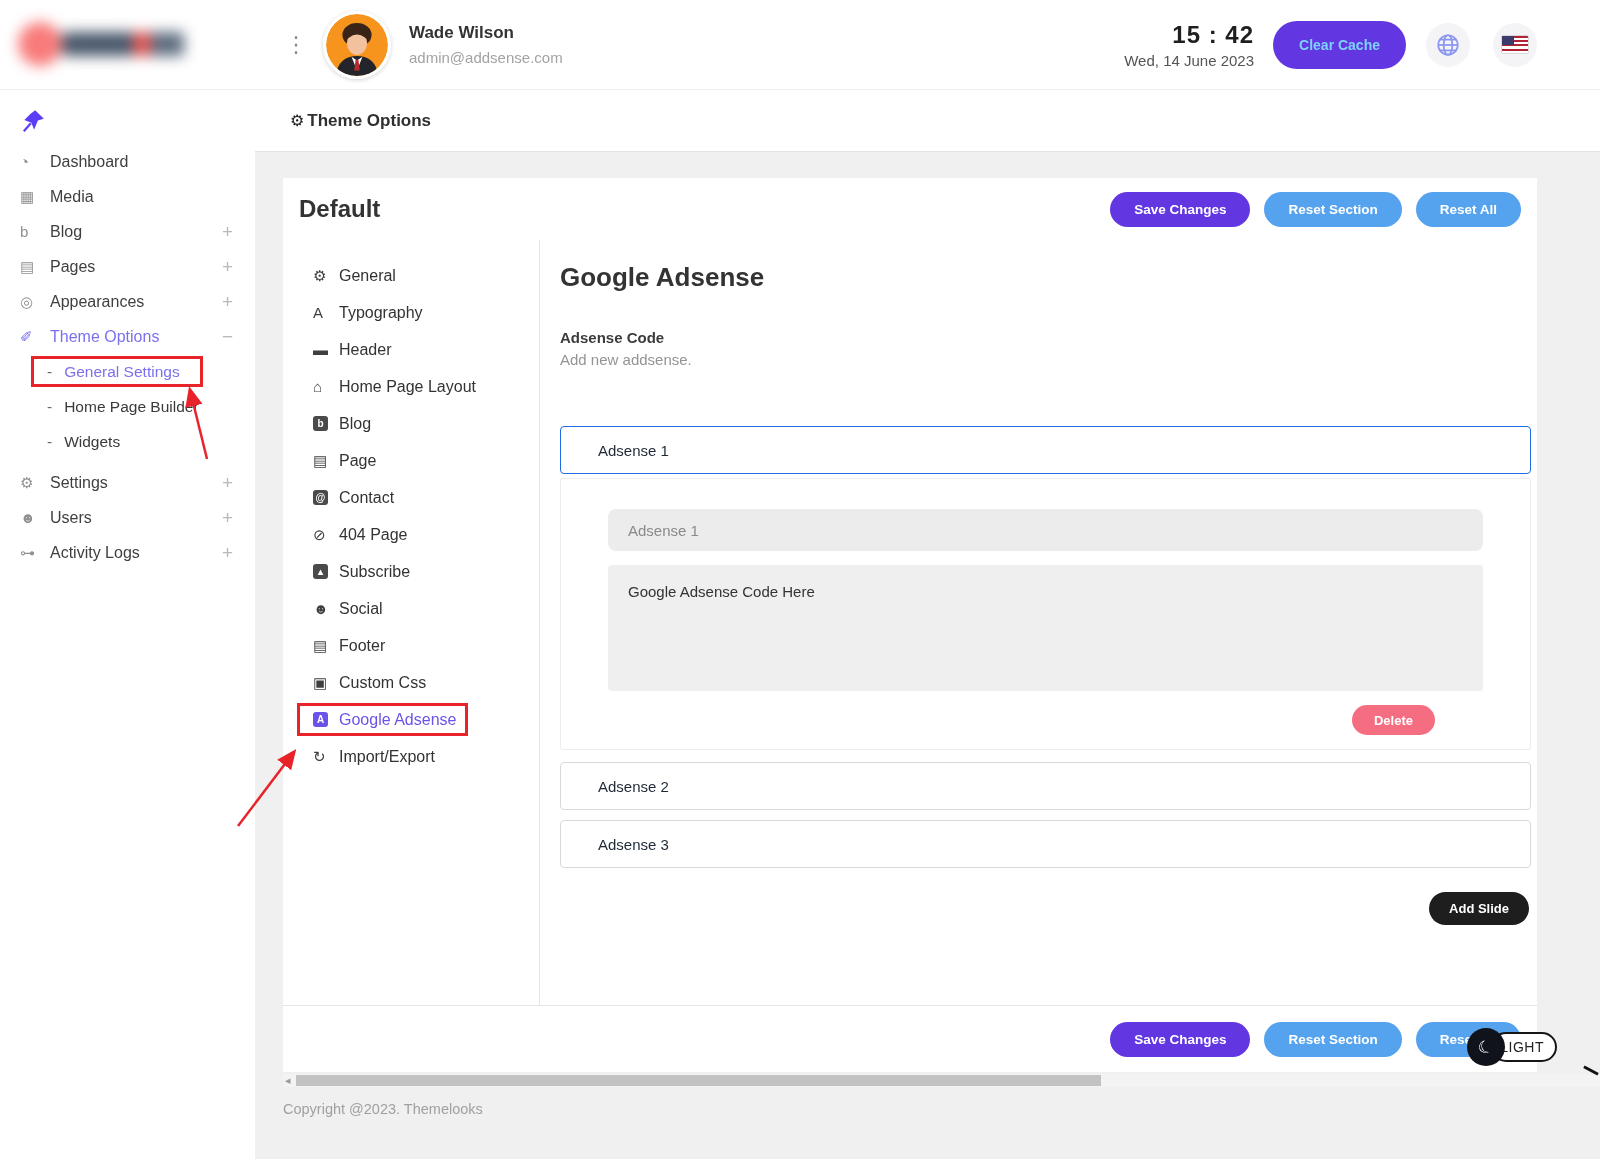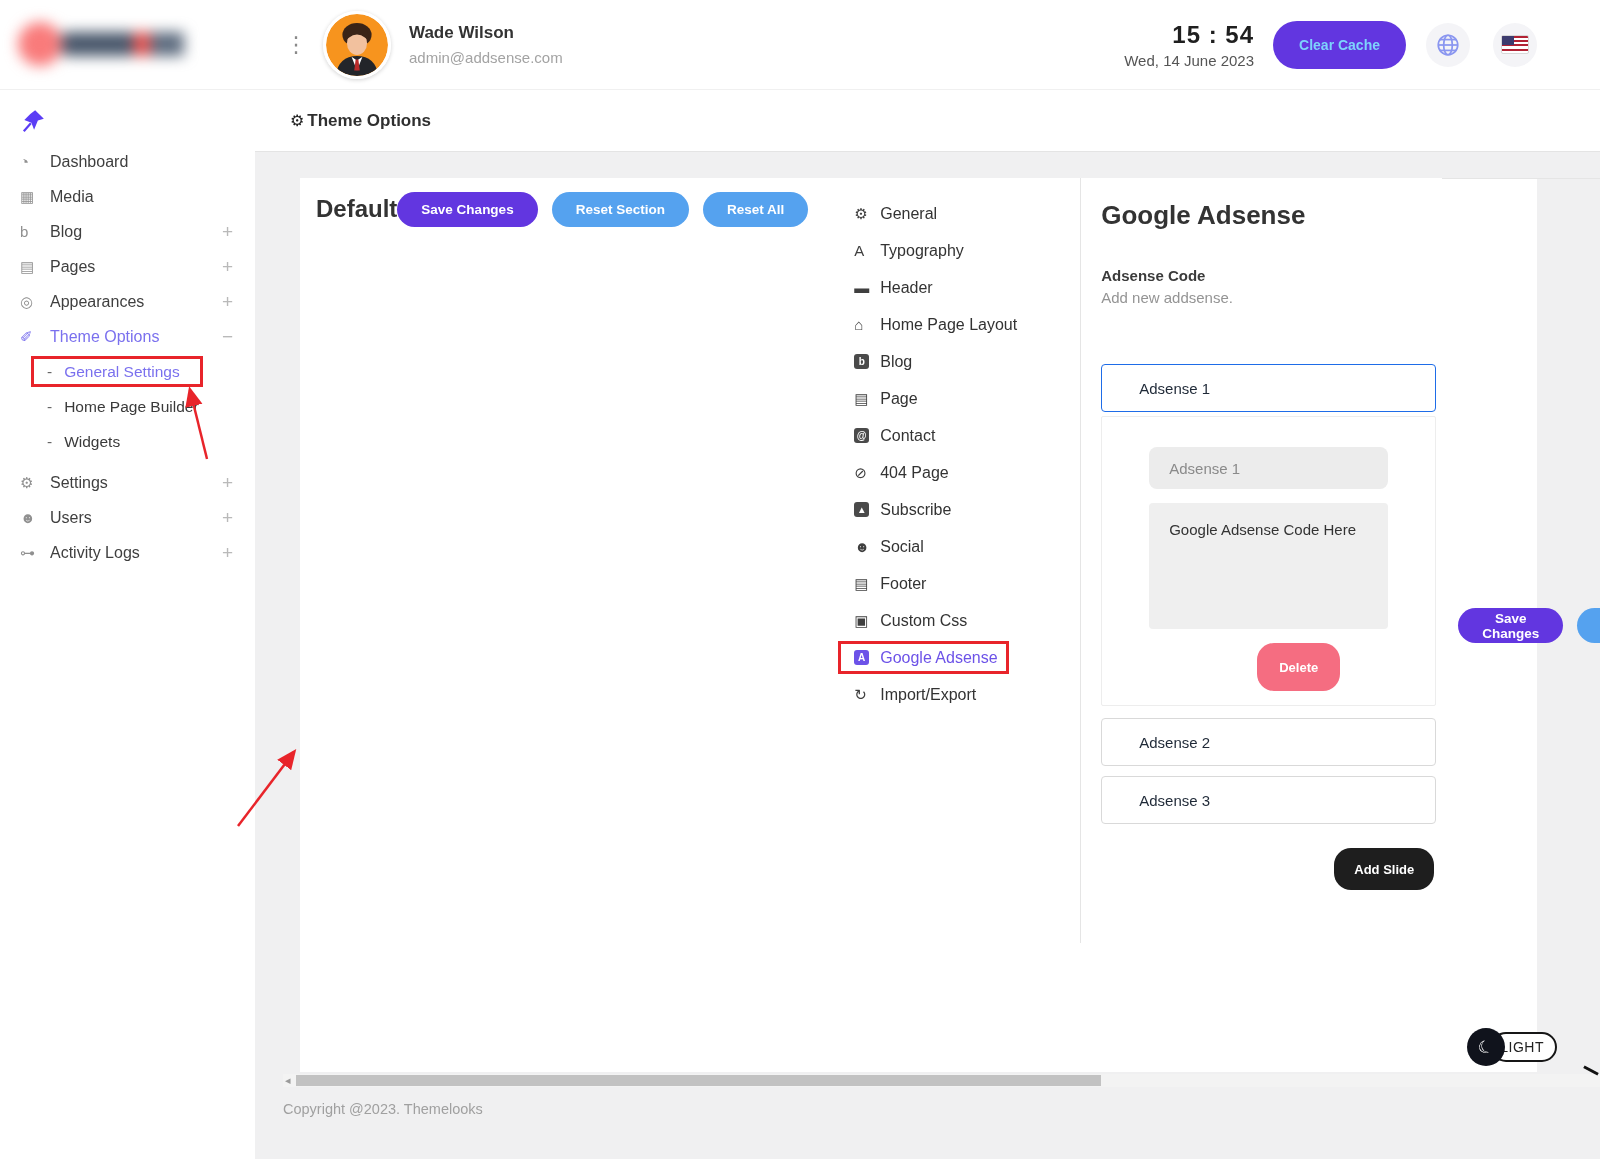--- a/index.html
+++ b/index.html
@@ -61,21 +61,21 @@
   .side-subitem .dash { color:#666; margin-right:12px; }
   .side-subitem.active { color:#7a70ee; }
 
   
   .main { position:absolute; left:255px; top:90px; right:0; bottom:0; background:#f0f0f1; }
   .breadcrumb-bar { height:62px; background:#fff; border-bottom:1px solid #e4e4e4;
     display:flex; align-items:center; padding-left:35px; }
   .bc-gear { font-size:16px; color:#222; margin-right:3px; }
   .bc-label { font-size:17px; font-weight:bold; color:#2f2f2f; }
 
-  .card { margin:26px 63px 0 45px; background:#fff; height:894px; display:flex; flex-direction:row; }
+  .card { margin:26px 63px 0 28px; background:#fff; height:894px; display:flex; flex-direction:column; }
   .card-header { height:62px; flex:none; display:flex; align-items:center; padding:0 16px; }
   .card-title { font-size:24px; font-weight:bold; color:#333; }
   .btn-row { margin-left:auto; display:flex; gap:14px; }
   .pill-btn { height:35px; padding:0 24px; border:none; border-radius:18px; color:#fff;
     font-size:13.5px; font-weight:bold; cursor:pointer; font-family:"Liberation Sans", sans-serif; }
   .pill-btn.purple { background:#6236e0; }
   .pill-btn.blue { background:#55a2ef; }
 
   .card-body { height:765px; flex:none; display:flex; }
   .options-nav { width:257px; flex:none; border-right:1px solid #e5e5e5; }
@@ -98,26 +98,26 @@
     display:flex; align-items:center; padding-left:37px; font-size:15px; color:#1f2937; cursor:pointer; }
   .acc-header.open { border-color:#1e6ce8; }
   .acc-panel { margin-top:4px; border:1px solid #ededed; border-radius:2px; padding:30px 47px 14px; }
   .adsense-name-input { display:block; width:100%; height:42px; background:#ececec; border:none;
     border-radius:8px; padding:0 20px; font-size:15px; color:#8a8a8a;
     font-family:"Liberation Sans", sans-serif; }
   .adsense-code-area { display:block; width:100%; height:126px; background:#efefef; border:none;
     border-radius:4px; padding:18px 20px; font-size:15px; color:#333; resize:none;
     font-family:"Liberation Sans", sans-serif; margin-top:14px; }
   .delete-row { text-align:right; margin:14px 48px 0 0; }
-  .delete-btn { height:48px; padding:0 22px; border:none; border-radius:17px; background:#f56d81;
+  .delete-btn { height:30px; padding:0 22px; border:none; border-radius:17px; background:#f56d81;
     color:#fff; font-size:13px; font-weight:bold; cursor:pointer; font-family:"Liberation Sans", sans-serif; }
   .acc-gap2 { margin-top:12px; }
   .acc-gap3 { margin-top:10px; }
   .add-slide-row { text-align:right; margin-top:24px; padding-right:2px; }
-  .add-slide-btn { height:42px; padding:0 20px; border:none; border-radius:17px; background:#1e1e1e;
+  .add-slide-btn { height:33px; padding:0 20px; border:none; border-radius:17px; background:#1e1e1e;
     color:#fff; font-size:13px; font-weight:bold; cursor:pointer; font-family:"Liberation Sans", sans-serif; }
 
   .card-footer { flex:1; border-top:1px solid #e5e5e5; display:flex; align-items:center;
     justify-content:flex-end; padding:0 16px; }
 
   
   .hscrollbar { margin:2px 0 0 28px; height:13px; background:#f3f3f3; position:relative; }
   .hscroll-arrow { position:absolute; left:2px; top:0; font-size:11px; color:#9a9a9a; line-height:13px; }
   .hscroll-thumb { position:absolute; left:13px; top:1px; height:11px; width:805px; background:#c2c2c2; }
   .copyright { margin-top:14px; padding-left:28px; font-size:14.5px; color:#a0a0a0; }
@@ -170,21 +170,21 @@
         <polygon points="32.5,50 35.5,50 37,62 31,62" fill="#b92b2b"></polygon>
       </g>
     </svg>
   </div>
   <div class="user-block">
     <div class="user-name">Wade Wilson</div>
     <div class="user-email">admin@addsense.com</div>
   </div>
   <div class="top-spacer"></div>
   <div class="time-block">
-    <div class="time">15 : 54</div>
+    <div class="time">15 : 42</div>
     <div class="date">Wed, 14 June 2023</div>
   </div>
   <button class="clear-cache-btn">Clear Cache</button>
   <div class="icon-circle">
     <svg width="26" height="26" viewBox="0 0 24 24" fill="none" stroke="#8a96f0" stroke-width="1.6">
       <circle cx="12" cy="12" r="9"></circle>
       <ellipse cx="12" cy="12" rx="4" ry="9"></ellipse>
       <line x1="3" y1="12" x2="21" y2="12"></line>
       <line x1="4.2" y1="7" x2="19.8" y2="7"></line>
       <line x1="4.2" y1="17" x2="19.8" y2="17"></line>

